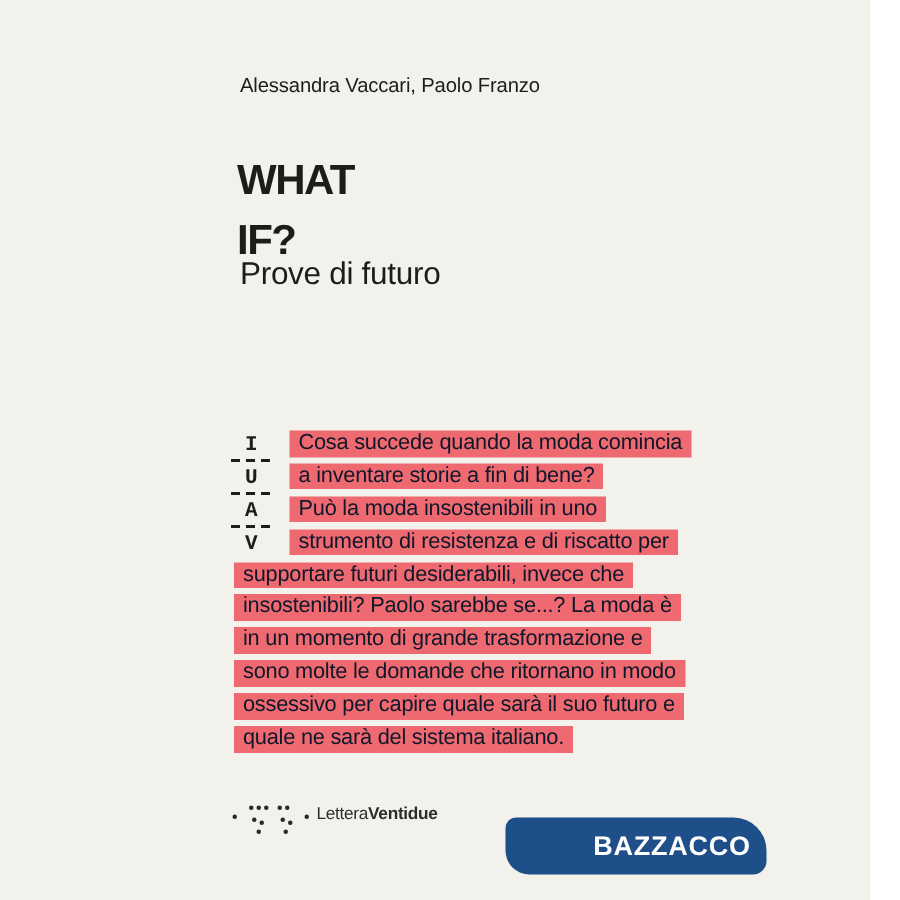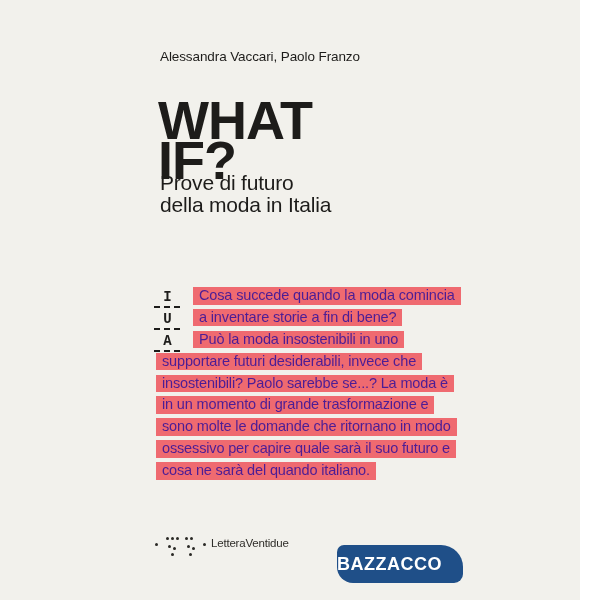--- a/index.html
+++ b/index.html
@@ -8,21 +8,21 @@
     background:var(--bg,#f2f1ec);
     font-family:"Liberation Sans",sans-serif;
     color:var(--ink,#1d1c1a);
   }
   .authors{
     position:absolute;left:160px;top:49px;
     font-size:13.5px;letter-spacing:-0.1px;font-weight:400;
   }
   .title{
     position:absolute;left:158px;top:100px;
-    font-size:54px;font-weight:700;line-height:40px;letter-spacing:-1px;
+    font-size:28px;font-weight:700;line-height:40px;letter-spacing:-1px;
   }
   .subtitle{
     position:absolute;left:160px;top:172px;
     font-size:21px;line-height:21.5px;font-weight:400;letter-spacing:-0.2px;
   }
   
   .iuav{position:absolute;left:153px;top:0;width:29px;}
   .iuav-letter{
     position:absolute;left:0;width:29px;text-align:center;
     font-family:"Liberation Mono",monospace;font-size:14px;font-weight:700;
@@ -34,81 +34,81 @@
   }
   
   .blurb{position:absolute;left:156px;top:287px;}
   .hl-line{
     display:table;
     height:17.4px;line-height:17.6px;
     margin-bottom:4.3px;
     padding:0 6px;
     background:var(--highlight,#ef6a70);
     font-size:14.5px;letter-spacing:-0.15px;font-weight:400;
-    color:#4c1d95;white-space:nowrap;
+    color:#0f172a;white-space:nowrap;
   }
   .hl-line.indent{margin-left:37px;}
   
   .publisher{position:absolute;left:153px;top:535px;width:145px;height:22px;}
   .pub-dots{position:absolute;left:0;top:0;width:54px;height:22px;}
   .pub-dot{position:absolute;width:3px;height:3px;border-radius:50%;background:#2a2925;}
   .pub-name{
     position:absolute;left:58px;top:2px;
     font-size:11.5px;letter-spacing:-0.2px;color:#2f2d29;white-space:nowrap;
   }
-  .pub-name .bold{font-weight:400;}
+  .pub-name .bold{font-weight:700;}
   
   .badge{
     position:absolute;left:337px;top:545px;width:126px;height:38px;
     background:var(--badge,#1f4f88);
     border-radius:7px 22px 9px 16px;
-    display:flex;align-items:center;
+    display:flex;align-items:center;justify-content:center;padding-left:48px;
   }
   .badge-label{
     color:var(--badge-ink,#ffffff);
     font-size:18px;font-weight:700;letter-spacing:0.5px;
   }
 </style>
 </head>
 <body>
 
 <div class="page">
 
   <div class="authors">Alessandra Vaccari, Paolo Franzo</div>
 
   <div class="title">
     <div>WHAT</div>
     <div>IF?</div>
   </div>
 
   <div class="subtitle">
     <div>Prove di futuro</div>
-    <div>della moda in Italia</div>
   </div>
 
   <div class="iuav">
     <div class="iuav-letter" style="top:289px">I</div>
     <div class="iuav-dash" style="top:306px"></div>
     <div class="iuav-letter" style="top:311px">U</div>
     <div class="iuav-dash" style="top:328px"></div>
     <div class="iuav-letter" style="top:333px">A</div>
     <div class="iuav-dash" style="top:350px"></div>
     <div class="iuav-letter" style="top:355px">V</div>
   </div>
 
   <div class="blurb">
     <div class="hl-line indent">Cosa succede quando la moda comincia</div>
     <div class="hl-line indent">a inventare storie a fin di bene?</div>
     <div class="hl-line indent">Può la moda insostenibili in uno</div>
+    <div class="hl-line indent">strumento di resistenza e di riscatto per</div>
     <div class="hl-line">supportare futuri desiderabili, invece che</div>
     <div class="hl-line">insostenibili? Paolo sarebbe se...? La moda è</div>
     <div class="hl-line">in un momento di grande trasformazione e</div>
     <div class="hl-line">sono molte le domande che ritornano in modo</div>
     <div class="hl-line">ossessivo per capire quale sarà il suo futuro e</div>
-    <div class="hl-line">cosa ne sarà del quando italiano.</div>
+    <div class="hl-line">quale ne sarà del sistema italiano.</div>
   </div>
 
   <div class="publisher">
     <div class="pub-dots">
       <span class="pub-dot" style="left:2px;top:8px"></span>
       <span class="pub-dot" style="left:13px;top:2px"></span>
       <span class="pub-dot" style="left:18px;top:2px"></span>
       <span class="pub-dot" style="left:23px;top:2px"></span>
       <span class="pub-dot" style="left:15px;top:10px"></span>
       <span class="pub-dot" style="left:20px;top:12px"></span>

